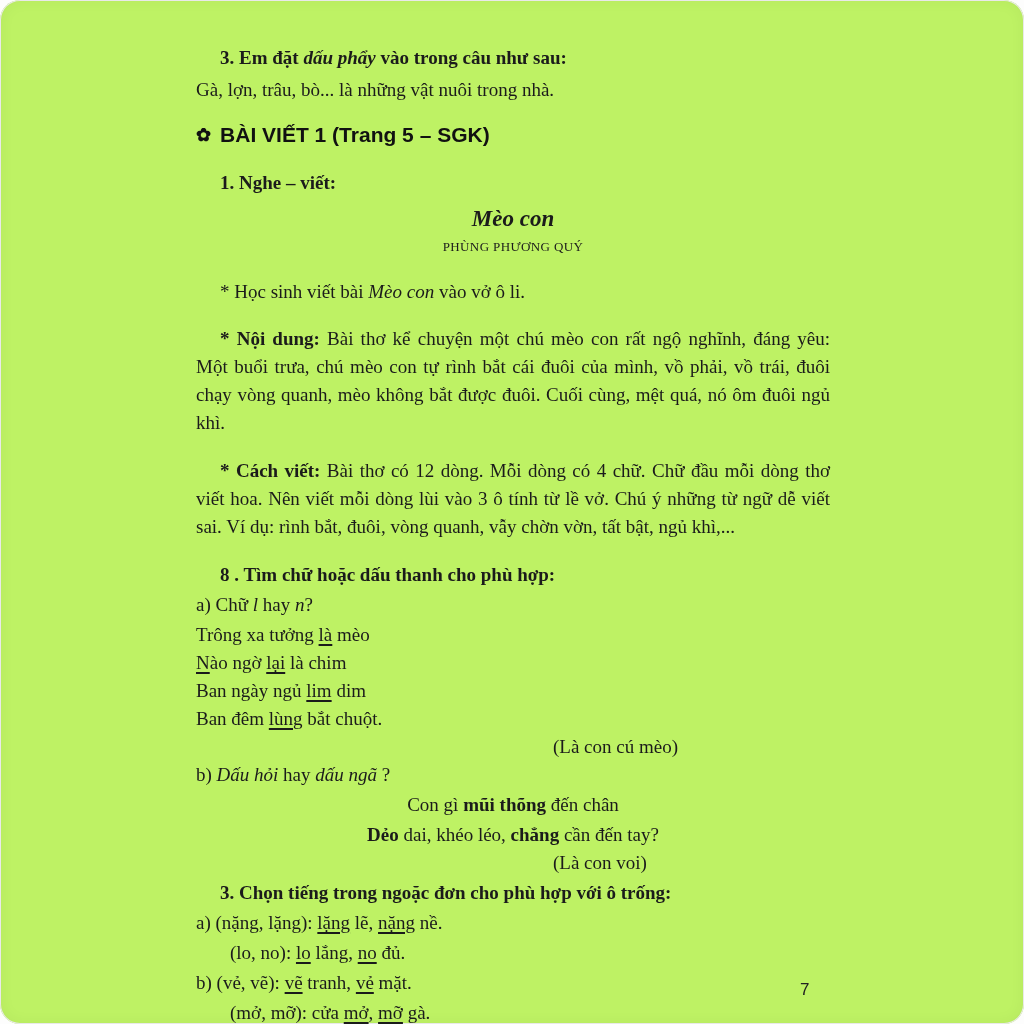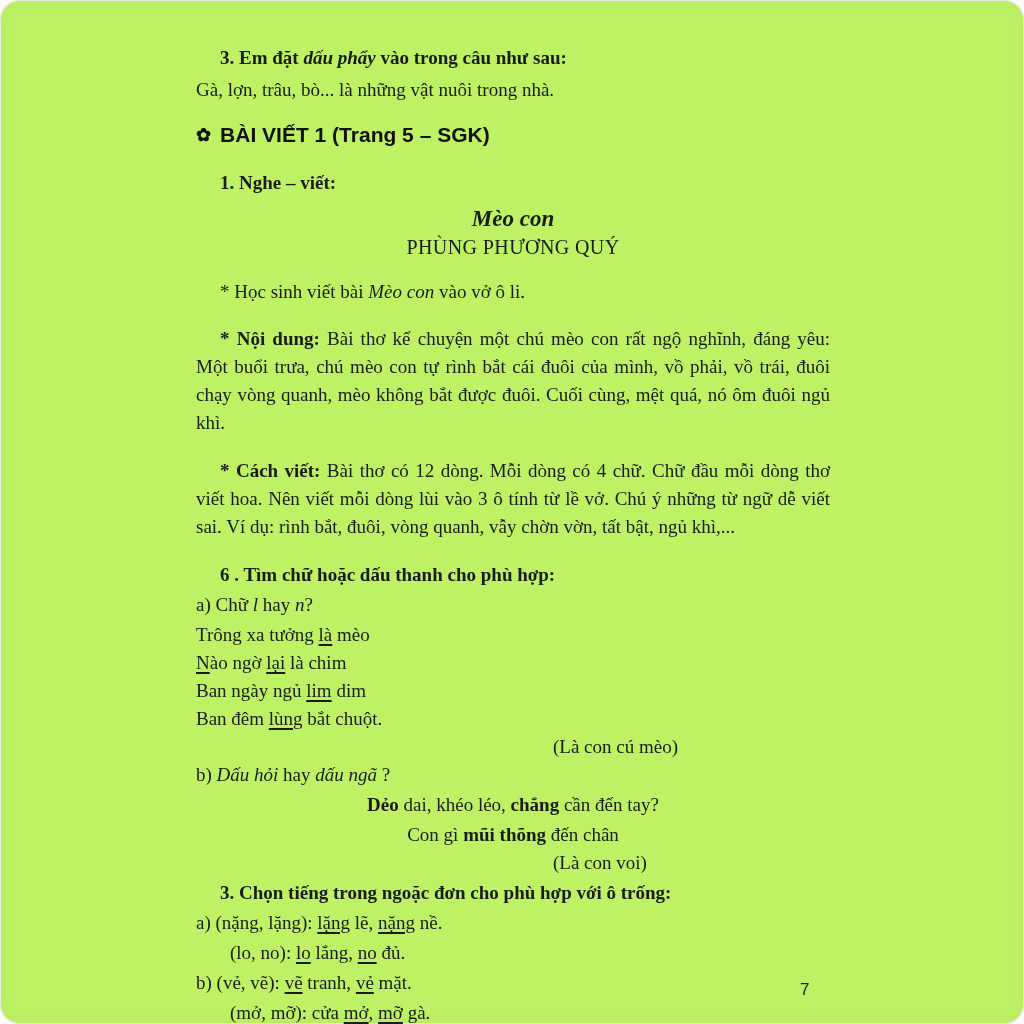--- a/index.html
+++ b/index.html
@@ -14,21 +14,21 @@
   .ind{padding-left:24px;}
   .just{text-align:justify;text-indent:24px;}
   .mt2{margin-top:2px;}
   .mt4{margin-top:4px;}
   .mt6{margin-top:19px;}
   .mt8{margin-top:20px;}
   .section-head{font-family:"Liberation Sans",sans-serif;font-weight:bold;font-size:21px;color:#111;
                 margin-top:16px;display:flex;align-items:center;gap:9px;line-height:30px;}
   .flower{font-size:18px;line-height:30px;}
   .poem-title{text-align:center;font-weight:bold;font-style:italic;font-size:23px;line-height:32px;margin-top:6px;}
-  .poem-author{text-align:center;font-size:20px;line-height:24px;letter-spacing:0.4px;}
+  .poem-author{text-align:center;font-size:13px;line-height:24px;letter-spacing:0.4px;}
   .poem-a{margin-top:2px;}
   .ans{margin-left:357px;}
   .center{text-align:center;}
   .sub{margin-left:34px;}
   .pagenum{position:absolute;left:800px;top:980px;font-family:"Liberation Sans",sans-serif;
            font-size:17px;color:#222;}
 </style>
 </head>
 <body>
 
@@ -48,37 +48,37 @@
 
     <p class="poem-title">Mèo con</p>
     <p class="poem-author">PHÙNG PHƯƠNG QUÝ</p>
 
     <p class="ind mt6"><span>* Học sinh viết bài </span><span class="ital">Mèo con</span><span> vào vở ô li.</span></p>
 
     <p class="just mt6"><span class="bold">* Nội dung:</span><span> Bài thơ kể chuyện một chú mèo con rất ngộ nghĩnh, đáng yêu: Một buổi trưa, chú mèo con tự rình bắt cái đuôi của mình, vồ phải, vồ trái, đuôi chạy vòng quanh, mèo không bắt được đuôi. Cuối cùng, mệt quá, nó ôm đuôi ngủ khì.</span></p>
 
     <p class="just mt8"><span class="bold">* Cách viết:</span><span> Bài thơ có 12 dòng. Mỗi dòng có 4 chữ. Chữ đầu mỗi dòng thơ viết hoa. Nên viết mỗi dòng lùi vào 3 ô tính từ lề vở. Chú ý những từ ngữ dễ viết sai. Ví dụ: rình bắt, đuôi, vòng quanh, vẫy chờn vờn, tất bật, ngủ khì,...</span></p>
 
-    <p class="bold ind mt8">6 . Tìm chữ hoặc dấu thanh cho phù hợp:</p>
+    <p class="bold ind mt8">8 . Tìm chữ hoặc dấu thanh cho phù hợp:</p>
 
     <p class="mt2"><span>a) Chữ </span><span class="ital">l</span><span> hay </span><span class="ital">n</span><span>?</span></p>
 
     <div class="poem-a">
       <p><span>Trông xa tưởng </span><span class="u">là</span><span> mèo</span></p>
       <p><span class="u">N</span><span>ào ngờ </span><span class="u">lại</span><span> là chim</span></p>
       <p><span>Ban ngày ngủ </span><span class="u">lim</span><span> dim</span></p>
       <p><span>Ban đêm </span><span class="u">lùng</span><span> bắt chuột.</span></p>
     </div>
 
     <p class="ans">(Là con cú mèo)</p>
 
     <p><span>b) </span><span class="ital">Dấu hỏi</span><span> hay </span><span class="ital">dấu ngã</span><span> ?</span></p>
 
+    <p class="center mt2"><span>Con gì </span><span class="bold">mũi thõng</span><span> đến chân</span></p>
     <p class="center mt2"><span class="bold">Dẻo</span><span> dai, khéo léo, </span><span class="bold">chẳng</span><span> cần đến tay?</span></p>
-    <p class="center mt2"><span>Con gì </span><span class="bold">mũi thõng</span><span> đến chân</span></p>
 
     <p class="ans">(Là con voi)</p>
 
     <p class="bold ind mt2">3. Chọn tiếng trong ngoặc đơn cho phù hợp với ô trống:</p>
 
     <p class="mt2"><span>a) (nặng, lặng): </span><span class="u">lặng</span><span> lẽ, </span><span class="u">nặng</span><span> nề.</span></p>
 
     <p class="mt2 sub"><span>(lo, no): </span><span class="u">lo</span><span> lắng, </span><span class="u">no</span><span> đủ.</span></p>
 
     <p class="mt2"><span>b) (vẻ, vẽ): </span><span class="u">vẽ</span><span> tranh, </span><span class="u">vẻ</span><span> mặt.</span></p>

